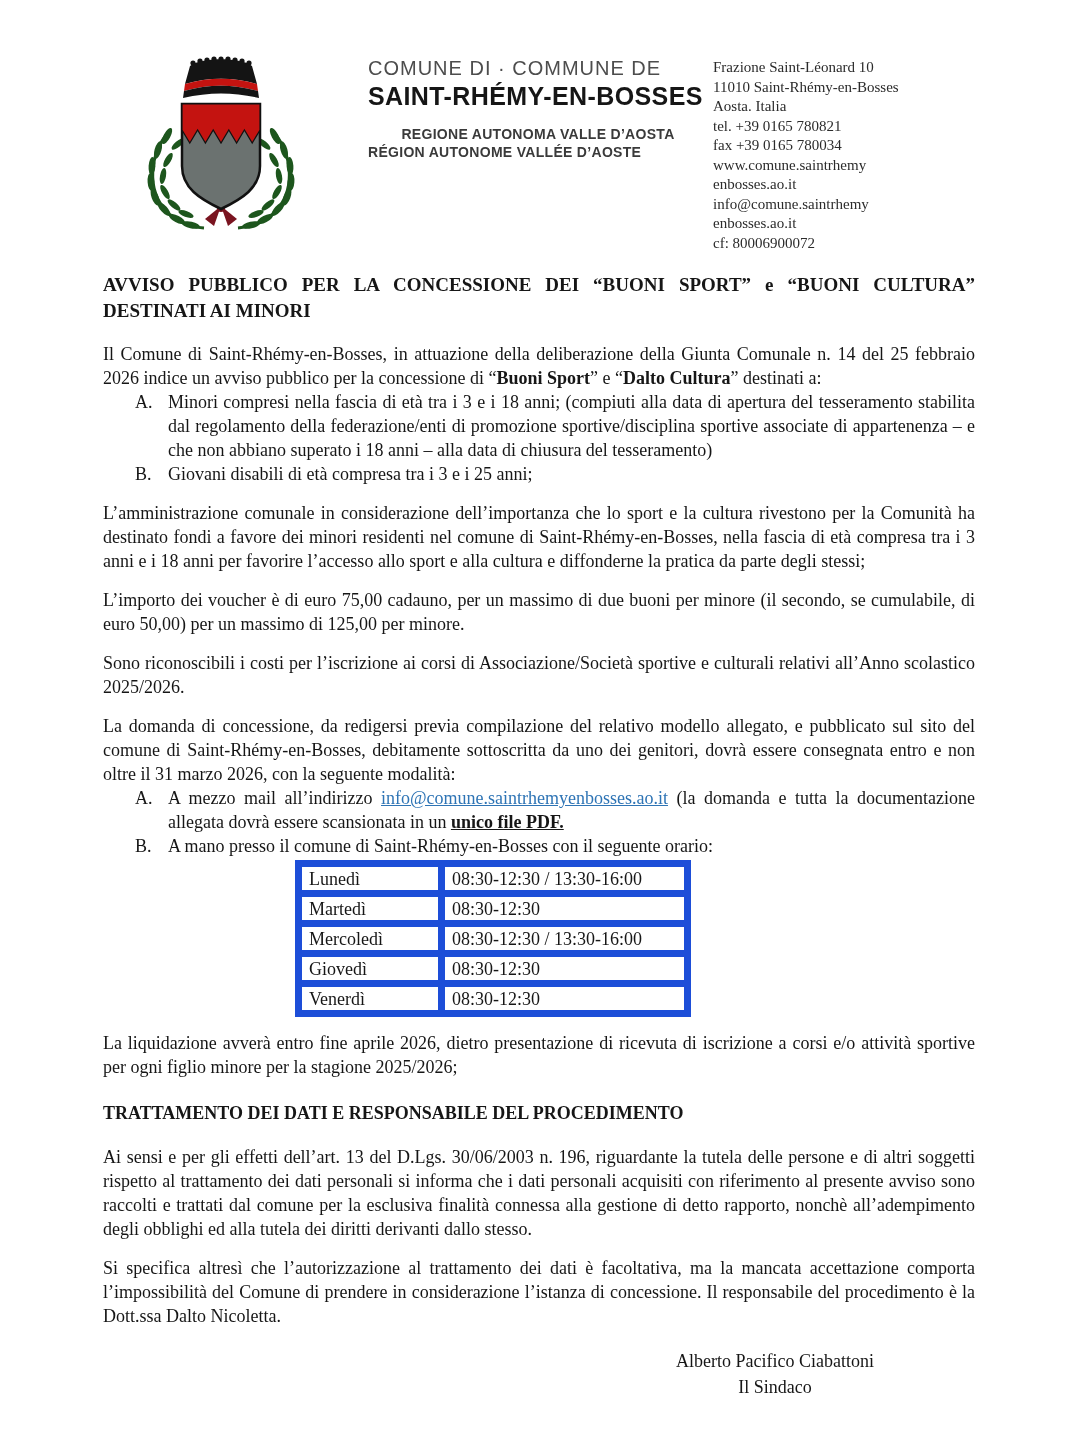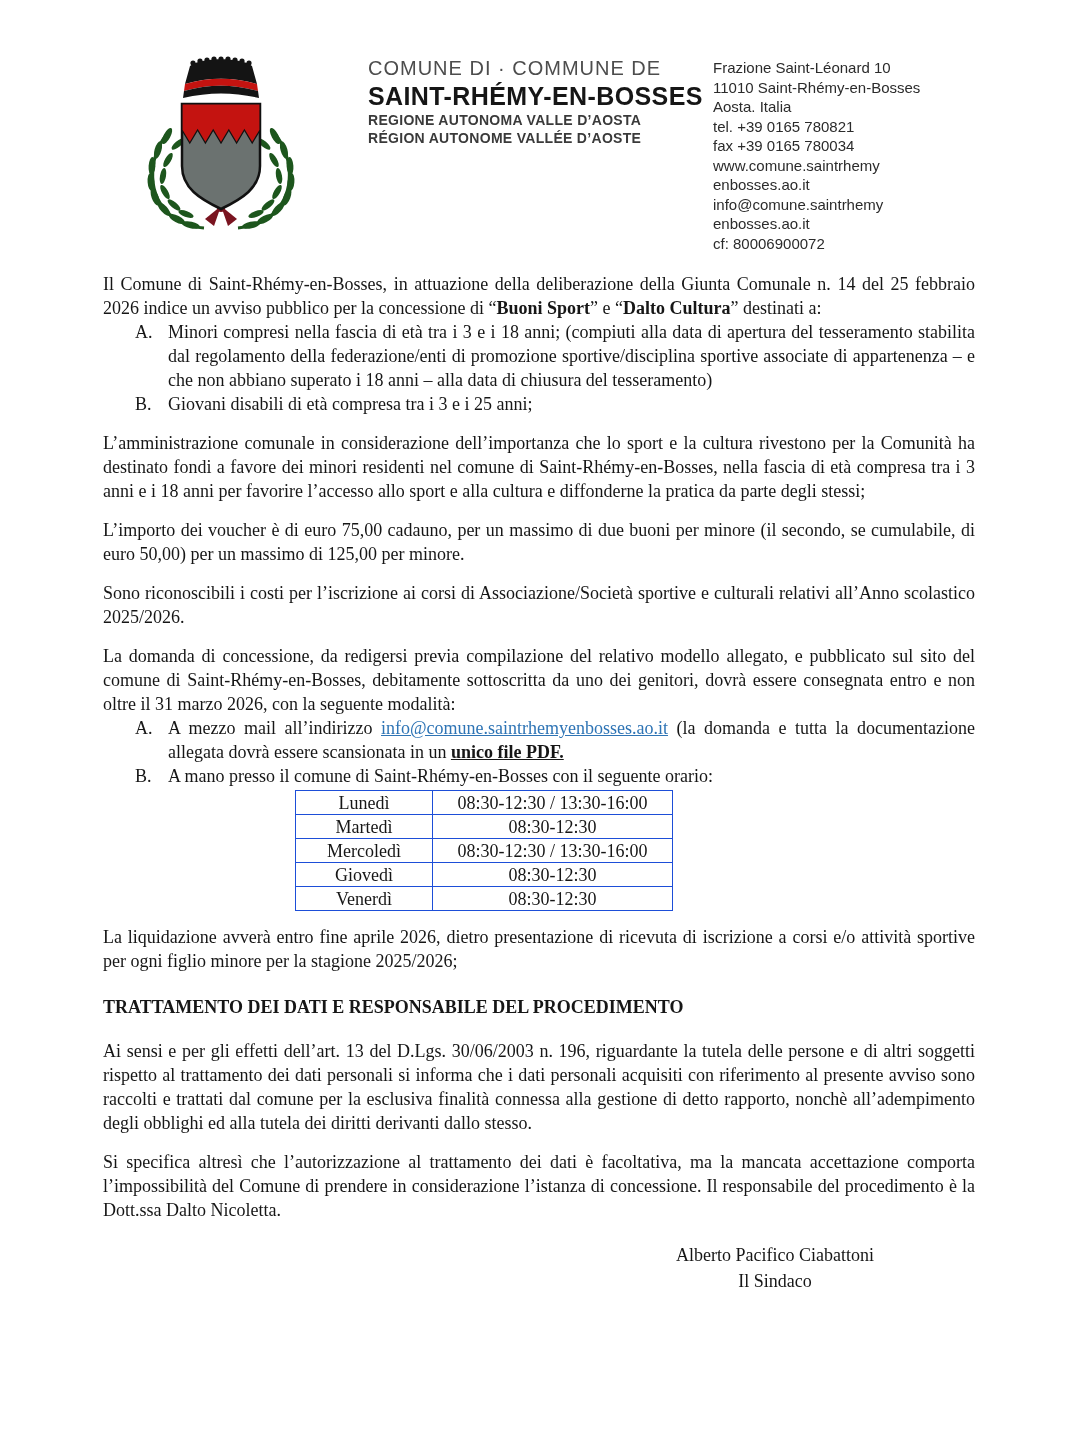--- a/index.html
+++ b/index.html
@@ -14,27 +14,27 @@
   
   .letterhead{position:relative;height:272px;}
   .coa{position:absolute;left:132px;top:50px;width:178px;height:182px;}
   .org-block{
     position:absolute;left:368px;top:56px;width:340px;
     font-family:"Liberation Sans", sans-serif;
   }
   .org-bilingual{font-size:20px;line-height:24px;color:#4d4d4d;letter-spacing:1px;font-weight:500;}
   .org-name{font-size:25px;line-height:30px;color:#161616;font-weight:700;letter-spacing:.4px;margin-top:1px;}
   .org-region{font-size:14px;line-height:18px;color:#3a3a3a;font-weight:700;letter-spacing:.3px;}
-  .org-region.first{}
+  .org-region.first{margin-top:14px;text-align:center;}
   .contact-block{
     position:absolute;left:713px;top:58px;width:250px;
     font-family:"Liberation Sans", sans-serif;
     font-size:15px;line-height:19.5px;color:#2b2b2b;
   }
-  .contact-block div{white-space:nowrap;}
+  .contact-block div{white-space:nowrap;font-family:Liberation Serif, serif;}
   
   .doc{
     margin:0 101px 0 103px;
     font-size:18px;line-height:24px;
     text-align:justify;
   }
   .doc p{margin:0 0 15px 0;}
   .doc-title{
     font-weight:700;font-size:19px;line-height:26px;
     margin:0 0 18px 0;text-align:justify;
@@ -46,24 +46,24 @@
   .mb{margin-bottom:15px;}
   a.maillink{color:#2e74b5;text-decoration:underline;}
   .bold-u{font-weight:700;text-decoration:underline;margin-top:8px;}
   
   .sched{
     border-collapse:collapse;
     margin:2px 0 14px 192px;
     font-size:18px;line-height:22px;
   }
   .sched td{
-    border:1px solid #1d4ed8;
+    border:7px solid #1d4ed8;
     padding:0 7px;
     height:23px;
-    text-align:center;
+    text-align:left;
   }
   .sched td.day{width:122px;}
   .sched td.hours{width:225px;}
   .privacy-heading{font-weight:700;margin:22px 0 20px 0 !important;}
   .signature{
     width:320px;margin:20px 40px 0 auto;
     text-align:center;line-height:26px;
   }
 </style>
 </head>
@@ -134,20 +134,21 @@
     <div>www.comune.saintrhemy</div>
     <div>enbosses.ao.it</div>
     <div>info@comune.saintrhemy</div>
     <div>enbosses.ao.it</div>
     <div>cf: 80006900072</div>
   </div>
 </div>
 
 <div class="doc">
 
+  <div class="doc-title">AVVISO PUBBLICO PER LA CONCESSIONE DEI “BUONI SPORT” e “BUONI CULTURA” DESTINATI AI MINORI</div>
 
   <p><span>Il Comune di Saint-Rhémy-en-Bosses, in attuazione della deliberazione della Giunta Comunale n. 14 del 25 febbraio 2026 indice un avviso pubblico per la concessione di “</span><b>Buoni Sport</b><span>” e “</span><b>Dalto Cultura</b><span>” destinati a:</span></p>
 
   <div class="hang-list mb" style="margin-top:-15px;">
     <div class="hang-item">
       <span class="marker">A.</span>
       <div class="itext">Minori compresi nella fascia di età tra i 3 e i 18 anni; (compiuti alla data di apertura del tesseramento stabilita dal regolamento della federazione/enti di promozione sportive/disciplina sportive associate di appartenenza – e che non abbiano superato i 18 anni – alla data di chiusura del tesseramento)</div>
     </div>
     <div class="hang-item">
       <span class="marker">B.</span>

